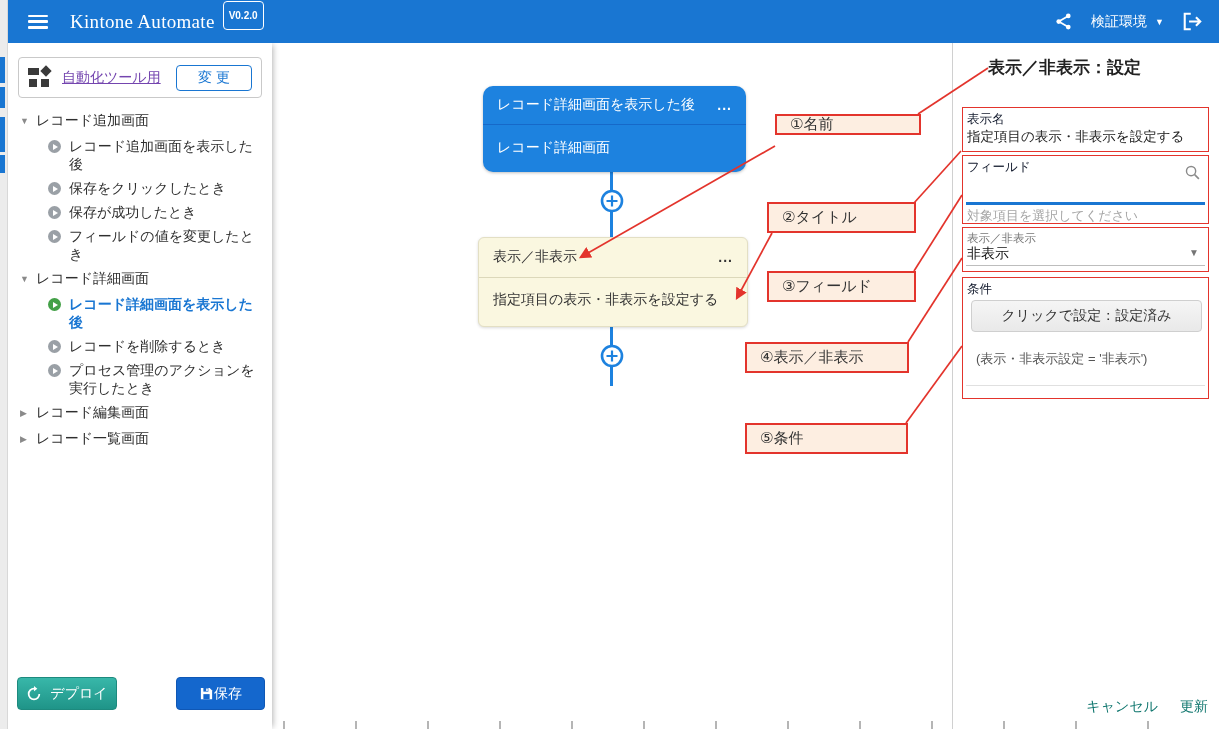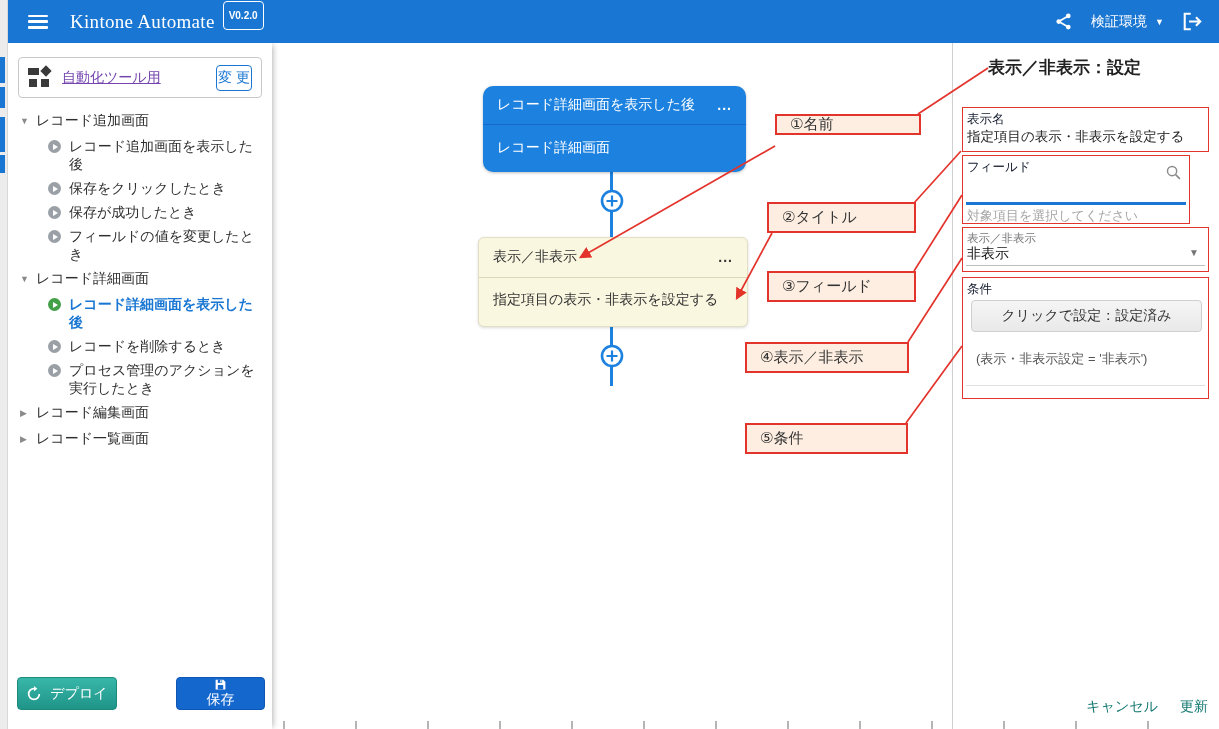--- a/index.html
+++ b/index.html
@@ -28,38 +28,38 @@
   
   .sidebar { position:absolute; left:8px; top:43px; width:264px; bottom:0; background:#fff; box-shadow:3px 0 6px -2px rgba(0,0,0,.3); z-index:10; }
   .app-box { margin:14px 10px 10px 10px; border:1px solid #c9c9c9; border-radius:4px; height:41px; display:flex; align-items:center; padding:0 9px; background:#fff; }
   .app-icon { width:24px; height:24px; position:relative; flex:0 0 auto; }
   .app-icon i { position:absolute; background:#3a3a3a; }
   .app-icon .r1 { left:0; top:2px; width:11px; height:7px; }
   .app-icon .d1 { left:14px; top:1px; width:8px; height:8px; transform:rotate(45deg); }
   .app-icon .s1 { left:1px; top:13px; width:8px; height:8px; }
   .app-icon .s2 { left:13px; top:13px; width:8px; height:8px; }
   .app-link { color:#7445af; font-size:14px; text-decoration:underline; margin-left:10px; white-space:nowrap; overflow:hidden; }
-  .change-btn { margin-left:auto; border:1px solid #1976d2; color:#1976d2; background:#fff; border-radius:4px; font-size:14px; padding:3px 1px; cursor:pointer; white-space:nowrap; font-family:inherit; }
+  .change-btn { margin-left:auto; border:1px solid #1976d2; color:#1976d2; background:#fff; border-radius:4px; font-size:14px; padding:3px 21px; cursor:pointer; white-space:nowrap; font-family:inherit; }
 
   .tree { list-style:none; font-size:14px; color:#2f2f2f; margin-top:4px; }
   .tree-group { display:flex; align-items:center; gap:6px; padding:4px 0 4px 12px; cursor:pointer; }
   .tree-caret { color:#8a8a8a; font-size:9px; width:10px; flex:0 0 auto; }
   .tree-children { list-style:none; }
   .tree-leaf { display:flex; align-items:flex-start; gap:8px; padding:3px 6px 3px 40px; cursor:pointer; line-height:18px; }
   .tree-leaf .lbl { flex:1; }
   .evicon { width:13px; height:13px; border-radius:50%; background:#9aa0a6; position:relative; flex:0 0 auto; margin-top:3px; }
   .evicon::after { content:""; position:absolute; left:5px; top:3.5px; border-left:5px solid #fff; border-top:3px solid transparent; border-bottom:3px solid transparent; }
   .tree-leaf.selected { color:#1976d2; font-weight:bold; }
   .tree-leaf.selected .evicon { background:#43a047; }
 
   .sidebar-actions { position:absolute; left:0; right:0; bottom:19px; }
   .deploy-btn { position:absolute; left:9px; bottom:0; width:100px; height:33px; border:1px solid #1d8a7e; border-radius:4px;
     background:linear-gradient(#38b7a9,#1f9488); color:#fff; font-size:14px; display:flex; align-items:center; justify-content:center; gap:8px; cursor:pointer; font-family:inherit; }
   .save-btn { position:absolute; left:168px; bottom:0; width:89px; height:33px; border:1px solid #0f57b5; border-radius:4px;
-    background:#1467cd; color:#fff; font-size:14px; display:flex; align-items:center; justify-content:center; gap:0; cursor:pointer; font-family:inherit;flex-direction:column; }
+    background:#1467cd; color:#fff; font-size:14px; display:flex; align-items:center; justify-content:center; gap:0; cursor:pointer; font-family:inherit; }
 
   
   .canvas { position:absolute; left:272px; top:43px; width:680px; bottom:0; background:#fff; }
   .flow-line { position:absolute; left:610px; top:172px; width:3px; height:214px; background:#1d82df; }
   .flow-card { position:absolute; border-radius:10px; font-size:14px; }
   .card-blue { left:483px; top:86px; width:263px; height:86px; background:#1d82df; color:#fff; box-shadow:0 1px 3px rgba(0,0,0,.25); }
   .card-blue .fc-head { border-bottom:1px solid #1669c9; }
   .card-yellow { left:478px; top:237px; width:270px; height:90px; background:#faf7e0; color:#333; border:1px solid #e3dfc4; border-radius:6px; box-shadow:0 1px 3px rgba(0,0,0,.15); }
   .card-yellow .fc-head { border-bottom:1px solid #dcd8ba; }
   .fc-head { height:45%; display:flex; align-items:center; padding:0 14px; }
@@ -80,21 +80,21 @@
   .co-4 { left:745px; top:342px; width:164px; height:31px; }
   .co-5 { left:745px; top:423px; width:163px; height:31px; }
 
   .overlay-svg { position:absolute; inset:0; width:1219px; height:729px; pointer-events:none; z-index:15; }
 
   
   .panel { position:absolute; left:952px; top:43px; right:0; bottom:0; background:#fff; border-left:1px solid #d0d0d0; }
   .panel-title { position:absolute; left:11px; top:13px; font-size:17px; color:#222;margin-left:24px; }
   .redbox { position:absolute; border:1.5px solid #e3342c; }
   .rb1 { left:9px; top:64px; width:247px; height:45px; }
-  .rb2 { left:9px; top:112px; width:228px; height:69px; }
+  .rb2 { left:9px; top:112px; width:247px; height:69px; }
   .rb3 { left:9px; top:184px; width:247px; height:45px; }
   .rb4 { left:9px; top:234px; width:247px; height:122px; }
   .f-label-blue { position:absolute; left:4px; top:3px; font-size:12.5px; color:#0f172a; }
   .f-value { position:absolute; left:4px; top:20px; font-size:13.5px; color:#222; white-space:nowrap; }
   .search-ico { position:absolute; right:7px; top:8px; }
   .field-underline { position:absolute; left:3px; right:3px; top:46px; height:2.5px; background:#1976d2; }
   .field-helper { position:absolute; left:4px; top:51px; font-size:13px; color:#a5a5a5; white-space:nowrap; }
   .sel-label { position:absolute; left:4px; top:3px; font-size:11.5px; color:#757575; }
   .sel-value { position:absolute; left:4px; top:17px; font-size:14px; color:#111; }
   .sel-caret { position:absolute; right:9px; top:19px; font-size:10px; color:#757575; }

